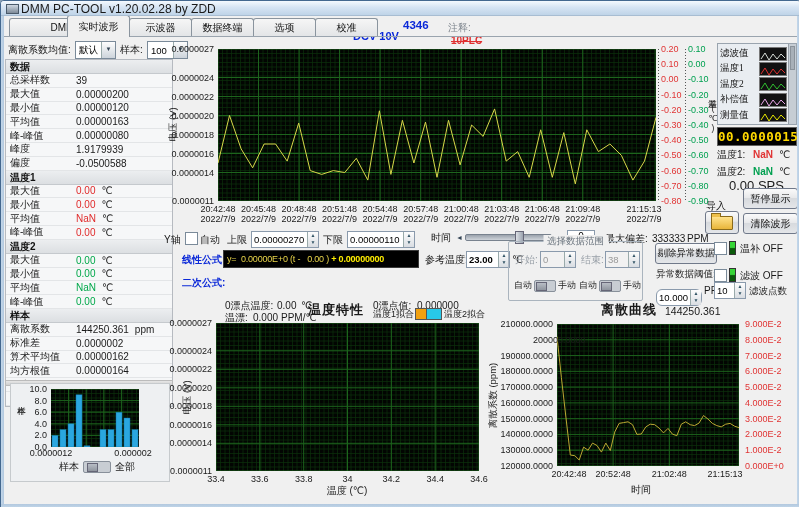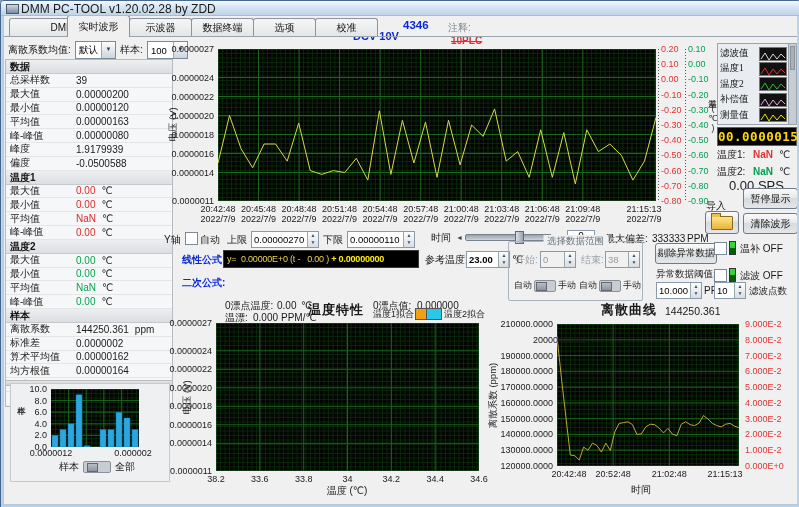--- a/index.html
+++ b/index.html
@@ -522,21 +522,21 @@
     </div>
   <div class="lbl" style="left:557px;top:279px;font-size:9px;">手动</div>
   <div class="lbl" style="left:578px;top:279px;font-size:9px;">自动</div>
   <div class="tsw" style="left:598px;top:279px;">
       <span class="k"></span>
     </div>
   <div class="lbl" style="left:622px;top:279px;font-size:9px;">手动</div>
 
   <div class="btn" style="left:654px;top:242px;width:60px;height:19px;font-size:9.5px;">剔除异常数据</div>
   <div class="lbl" style="left:655px;top:267px;font-size:9.5px;">异常数据阈值:</div>
-  <div class="spin" style="left:655px;top:281px;width:44px;">
+  <div class="spin" style="left:655px;top:288px;width:44px;border-radius:6px;">
     <span class="v">10.000</span>
       <span class="b">
         <i>▲</i>
         <i>▼</i>
       </span>
     </div>
   <div class="lbl" style="left:703px;top:284px;">PPM</div>
 
   <div class="chk" style="left:713px;top:241px;"></div>
   <div class="led" style="left:728px;top:240px;"></div>
@@ -897,21 +897,21 @@
     <div class="tk " style="left: 687px; top: 180.8px; color: rgb(0, 160, 80);">-0.80</div>
     <div class="tk " style="left: 687px; top: 196px; color: rgb(0, 160, 80);">-0.90</div>
     <div class="tk " style="left: 151px; top: 318px; width: 60px; text-align: right;">0.0000027</div>
     <div class="tk " style="left: 151px; top: 345.75px; width: 60px; text-align: right;">0.0000024</div>
     <div class="tk " style="left: 151px; top: 364.25px; width: 60px; text-align: right;">0.0000022</div>
     <div class="tk " style="left: 151px; top: 382.75px; width: 60px; text-align: right;">0.0000020</div>
     <div class="tk " style="left: 151px; top: 401.25px; width: 60px; text-align: right;">0.0000018</div>
     <div class="tk " style="left: 151px; top: 419.75px; width: 60px; text-align: right;">0.0000016</div>
     <div class="tk " style="left: 151px; top: 438.25px; width: 60px; text-align: right;">0.0000014</div>
     <div class="tk " style="left: 151px; top: 466px; width: 60px; text-align: right;">0.0000011</div>
-    <div class="tk " style="left: 195px; top: 474px; width: 40px; text-align: center;">38.2</div>
+    <div class="tk " style="left: 195px; top: 474px; width: 40px; text-align: center;">33.4</div>
     <div class="tk " style="left: 238.833px; top: 474px; width: 40px; text-align: center;">33.6</div>
     <div class="tk " style="left: 282.667px; top: 474px; width: 40px; text-align: center;">33.8</div>
     <div class="tk " style="left: 326.5px; top: 474px; width: 40px; text-align: center;">34</div>
     <div class="tk " style="left: 370.333px; top: 474px; width: 40px; text-align: center;">34.2</div>
     <div class="tk " style="left: 414.167px; top: 474px; width: 40px; text-align: center;">34.4</div>
     <div class="tk " style="left: 458px; top: 474px; width: 40px; text-align: center;">34.6</div>
     <div class="tk " style="left: 496px; top: 319px; width: 56px; text-align: right;">210000.0000</div>
     <div class="tk " style="left: 496px; top: 334.778px; width: 56px; text-align: left; margin-left: 36px;">200000.0000</div>
     <div class="tk " style="left: 496px; top: 350.556px; width: 56px; text-align: right;">190000.0000</div>
     <div class="tk " style="left: 496px; top: 366.333px; width: 56px; text-align: right;">180000.0000</div>

